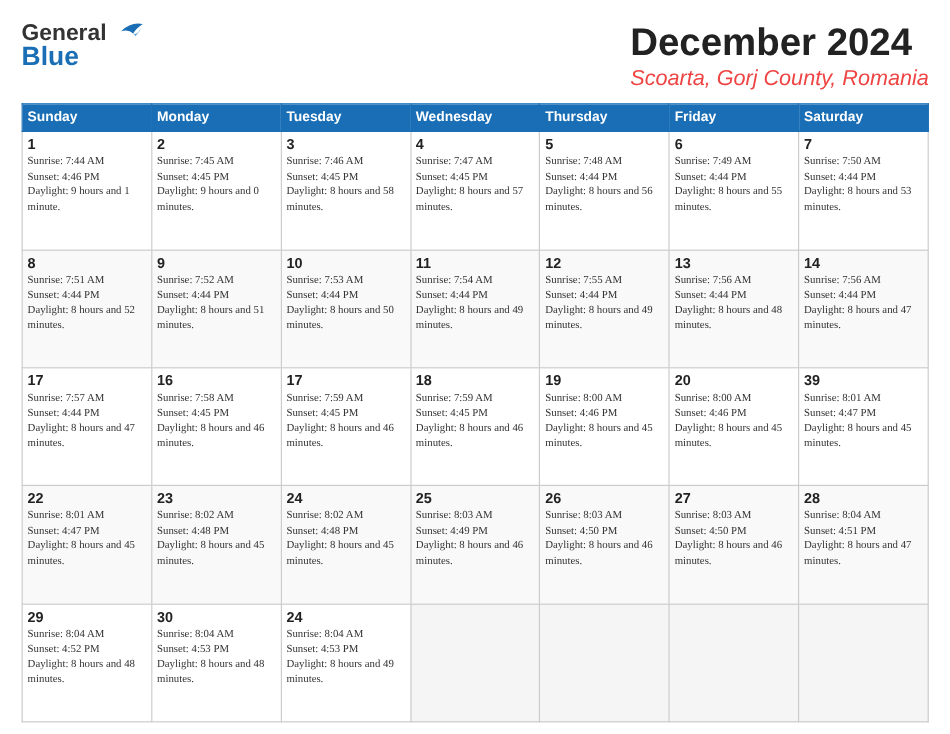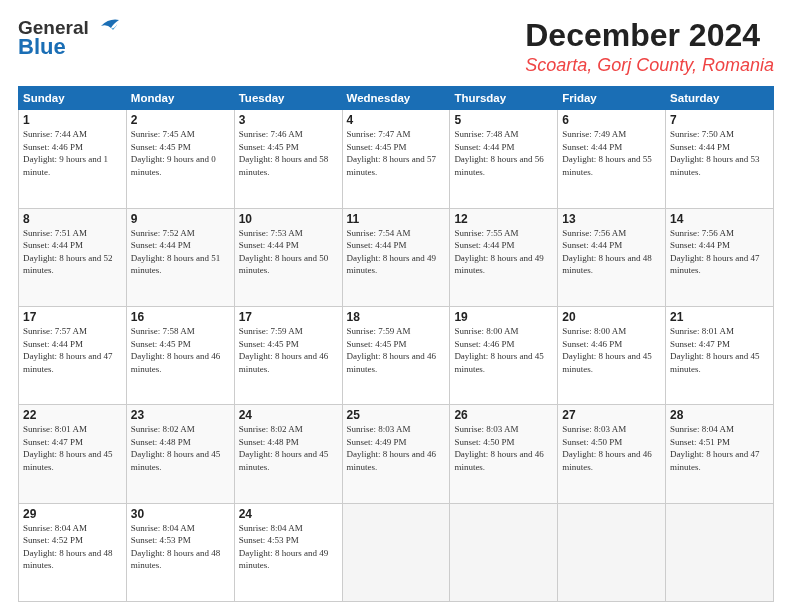--- a/index.html
+++ b/index.html
@@ -207,21 +207,21 @@
       </td>
           <td>
         <span class="day-num">19</span>
         <span class="day-info">Sunrise: 8:00 AM<br>Sunset: 4:46 PM<br>Daylight: 8 hours and 45 minutes.</span>
       </td>
           <td>
         <span class="day-num">20</span>
         <span class="day-info">Sunrise: 8:00 AM<br>Sunset: 4:46 PM<br>Daylight: 8 hours and 45 minutes.</span>
       </td>
           <td>
-        <span class="day-num">21</span>
+        <span class="day-num">39</span>
         <span class="day-info">Sunrise: 8:01 AM<br>Sunset: 4:47 PM<br>Daylight: 8 hours and 45 minutes.</span>
       </td>
         </tr>
         <tr>
           <td>
         <span class="day-num">22</span>
         <span class="day-info">Sunrise: 8:01 AM<br>Sunset: 4:47 PM<br>Daylight: 8 hours and 45 minutes.</span>
       </td>
           <td>
         <span class="day-num">23</span>

